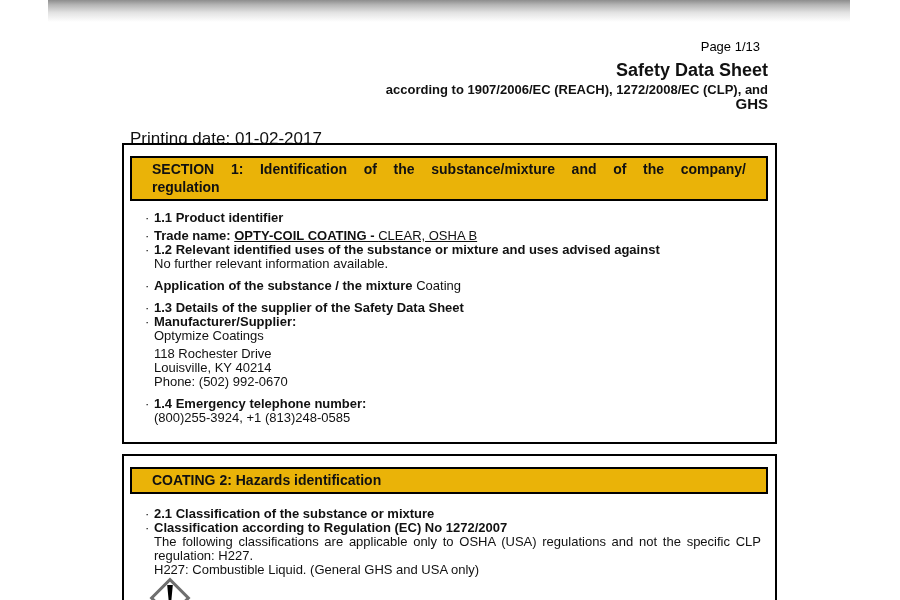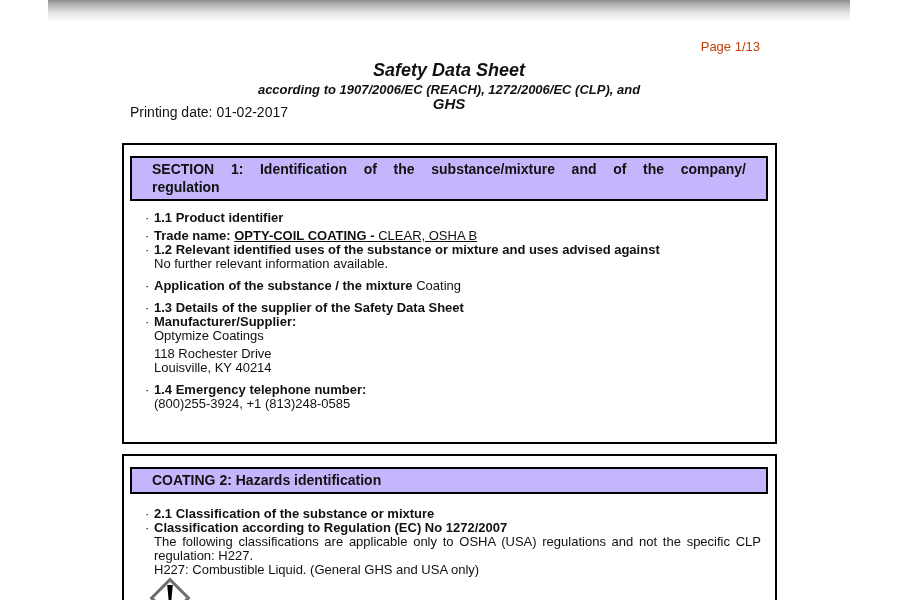--- a/index.html
+++ b/index.html
@@ -11,43 +11,42 @@
     background:#ffffff;
     font-family:"Liberation Sans", sans-serif;
     color:#111;
   }
   .top-shadow {
     position:absolute; left:48px; top:0; width:802px; height:22px;
     background:linear-gradient(to bottom, #8d8d8d 0%, #b5b5b5 22%, #e3e3e3 58%, #ffffff 100%);
   }
   .page-label {
     position:absolute; top:39px; right:140px;
-    font-size:13px; color:#c2410c;
+    font-size:13px; color:#000000;
   }
   .title-wrap {
     position:absolute; left:130px; top:60px; width:638px;
-    text-align:center;
-    font-style:italic;
+    text-align:right;
   }
   .doc-title { font-size:18px; font-weight:bold; line-height:20px; }
   .doc-subtitle { font-size:13px; font-weight:bold; line-height:14px; margin-top:3px; }
   .doc-subtitle2 { font-size:15px; font-weight:bold; line-height:14px; }
   .printing-date {
-    position:absolute; left:130px; top:104px; font-size:14px;
+    position:absolute; left:130px; top:129px; font-size:17px;
   }
   .section {
     position:absolute; left:122px; width:655px;
     border:2px solid #000; background:#fff;
   }
   #section1 { top:143px; height:301px; }
   #section2 { top:454px; height:170px; }
   .sec-header {
     margin:11px 7px 0 6px;
     border:2px solid #000;
-    background:#c4b5fd;
+    background:#eab308;
     font-weight:bold; font-size:14px; line-height:18px;
     padding:2px 20px 3px 20px;
   }
   .jline { text-align:justify; text-align-last:justify; }
   .sec-body { padding:10px 14px 0 30px; font-size:13px; }
   .line { position:relative; line-height:14px; }
   .mt4 { margin-top:4px; }
   .mt8 { margin-top:8px; }
   .bl { position:absolute; left:-9px; top:0; }
   .b { font-weight:bold; }
@@ -59,21 +58,21 @@
 </style>
 </head>
 <body>
 
 <div class="top-shadow"></div>
 
 <div class="page-label">Page 1/13</div>
 
 <div class="title-wrap">
   <div class="doc-title">Safety Data Sheet</div>
-  <div class="doc-subtitle">according to 1907/2006/EC (REACH), 1272/2006/EC (CLP), and</div>
+  <div class="doc-subtitle">according to 1907/2006/EC (REACH), 1272/2008/EC (CLP), and</div>
   <div class="doc-subtitle2">GHS</div>
 </div>
 
 <div class="printing-date">Printing date: 01-02-2017</div>
 
 <div class="section" id="section1">
   <div class="sec-header">
     <div class="jline">SECTION 1: Identification of the substance/mixture and of the company/</div>
     <div>regulation</div>
   </div>
@@ -81,20 +80,21 @@
     <div class="line"><span class="bl">·</span><span class="b">1.1 Product identifier</span></div>
     <div class="line mt4"><span class="bl">·</span><span class="b">Trade name: </span><span class="b u">OPTY-COIL COATING - </span><span class="u">CLEAR, OSHA B</span></div>
     <div class="line"><span class="bl">·</span><span class="b">1.2 Relevant identified uses of the substance or mixture and uses advised against</span></div>
     <div class="line"><span>No further relevant information available.</span></div>
     <div class="line mt8"><span class="bl">·</span><span class="b">Application of the substance / the mixture </span><span>Coating</span></div>
     <div class="line mt8"><span class="bl">·</span><span class="b">1.3 Details of the supplier of the Safety Data Sheet</span></div>
     <div class="line"><span class="bl">·</span><span class="b">Manufacturer/Supplier:</span></div>
     <div class="line"><span>Optymize Coatings</span></div>
     <div class="line mt4"><span>118 Rochester Drive</span></div>
     <div class="line"><span>Louisville, KY 40214</span></div>
+    <div class="line"><span>Phone: (502) 992-0670</span></div>
     <div class="line mt8"><span class="bl">·</span><span class="b">1.4 Emergency telephone number:</span></div>
     <div class="line"><span>(800)255-3924, +1 (813)248-0585</span></div>
   </div>
 </div>
 
 <div class="section" id="section2">
   <div class="sec-header">
     <div>COATING 2: Hazards identification</div>
   </div>
   <div class="sec-body">

